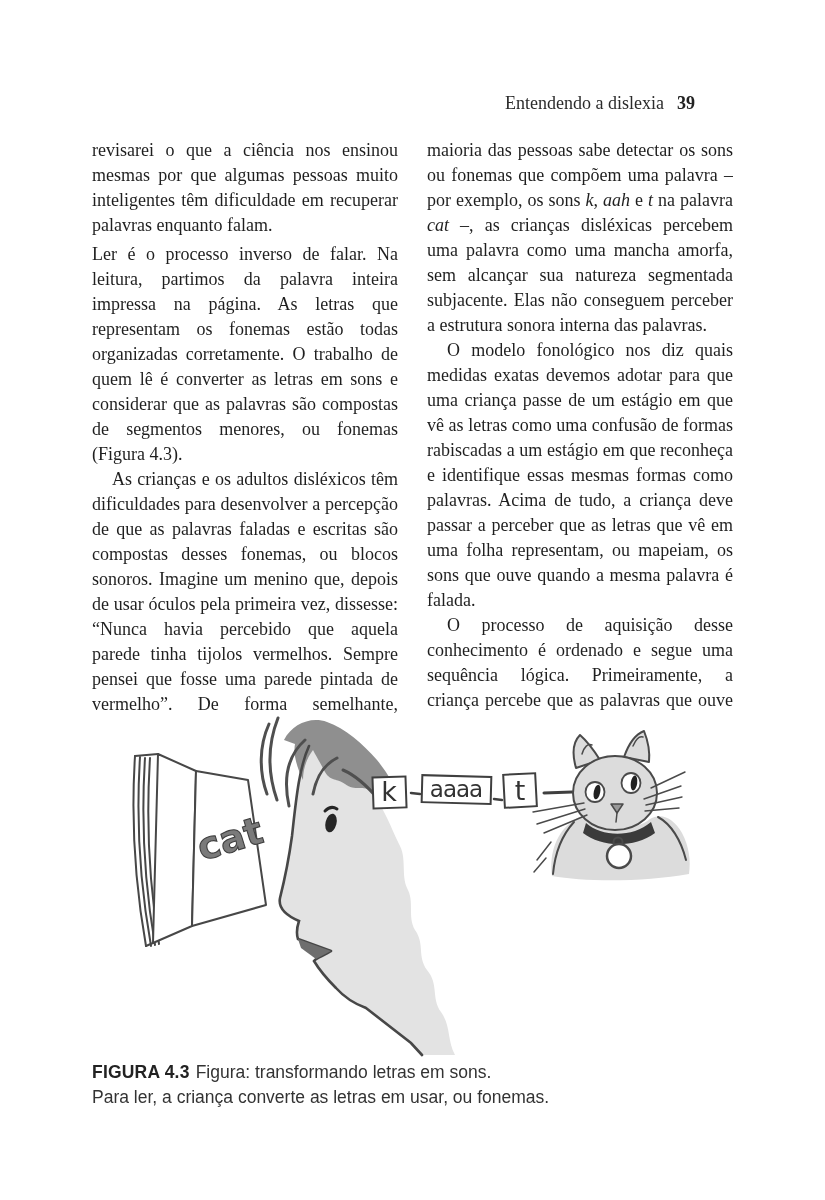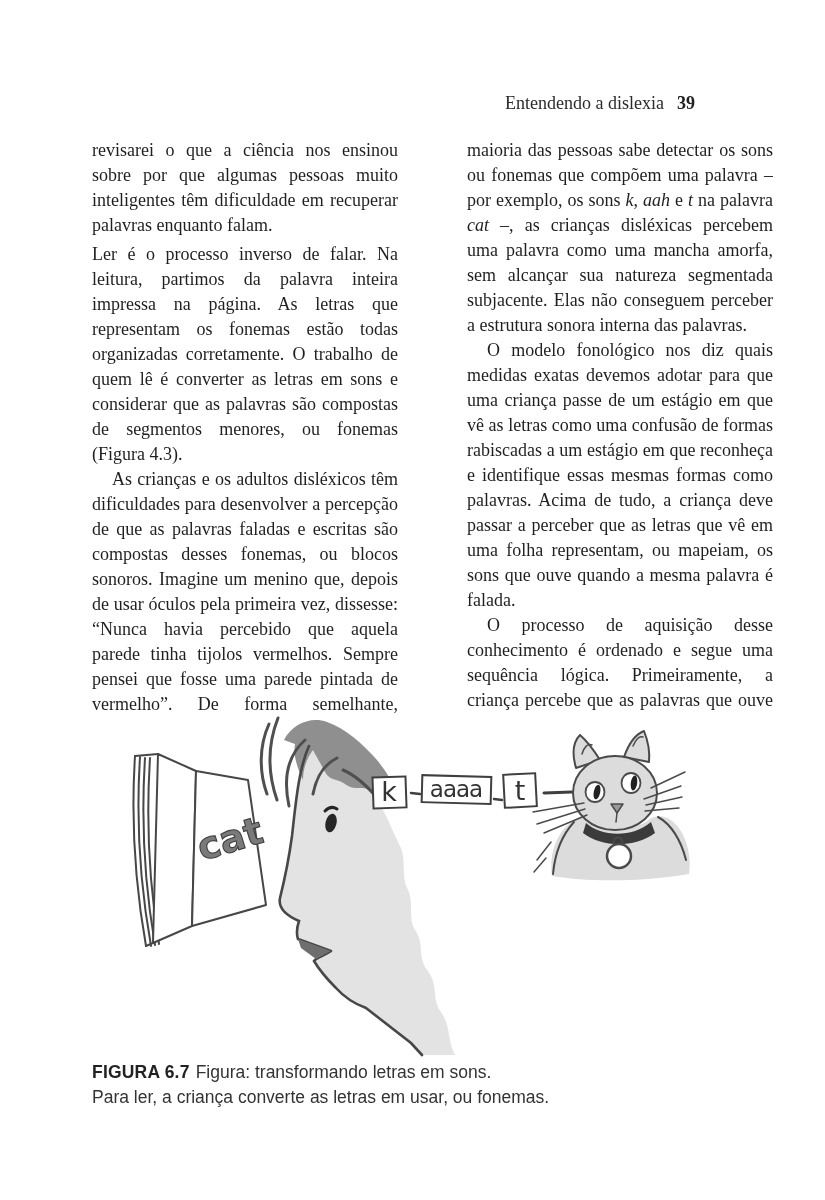--- a/index.html
+++ b/index.html
@@ -13,21 +13,21 @@
     position:absolute; top:93px; right:94px;
     font-size:18px; color:#2b2b2b; white-space:nowrap;
   }
   .rh-page { font-weight:bold; margin-left:13px; color:#222; }
   
   .col {
     position:absolute; top:138px; width:306px; height:580px; overflow:hidden;
     font-size:18px; line-height:25px; text-align:justify; color:#1f1f1f;
   }
   .col-left  { left:92px; }
-  .col-right { left:427px;margin-left:40px; }
+  .col-right { left:427px; }
   .para { margin:0; }
   .para.indent { text-indent:20px; }
   .para.gap { margin-top:4px; }
   .para.cont { text-align-last:justify; }
   .it { font-style:italic; }
   
   figure.illustration { position:absolute; left:85px; top:700px; width:660px; height:358px; margin:0; }
   
   .caption {
     position:absolute; left:92px; top:1060px; width:650px;
@@ -40,21 +40,21 @@
 </head>
 <body>
 
 <div class="page">
 
   <header class="running-head">
     <span class="rh-title">Entendendo a dislexia</span><span class="rh-page">39</span>
   </header>
 
   <div class="col col-left">
-      <p class="para"><span>revisarei o que a ciência nos ensinou sobre por que algumas pessoas muito inteligentes têm dificuldade em recuperar palavras enquanto falam.</span></p>
+      <p class="para"><span>revisarei o que a ciência nos ensinou mesmas por que algumas pessoas muito inteligentes têm dificuldade em recuperar palavras enquanto falam.</span></p>
       <p class="para gap"><span>Ler é o processo inverso de falar. Na leitura, partimos da palavra inteira impressa na página. As letras que representam os fonemas estão todas organizadas corretamente. O trabalho de quem lê é converter as letras em sons e considerar que as palavras são compostas de segmentos menores, ou fonemas (Figura 4.3).</span></p>
       <p class="para indent cont"><span>As crianças e os adultos disléxicos têm dificuldades para desenvolver a percepção de que as palavras faladas e escritas são compostas desses fonemas, ou blocos sonoros. Imagine um menino que, depois de usar óculos pela primeira vez, dissesse: “Nunca havia percebido que aquela parede tinha tijolos vermelhos. Sempre pensei que fosse uma parede pintada de vermelho”. De forma semelhante, enquanto a</span></p>
     </div>
   <div class="col col-right">
       <p class="para"><span>maioria das pessoas sabe detectar os sons ou fonemas que compõem uma palavra – por exemplo, os sons </span><span class="it">k</span><span>, </span><span class="it">aah</span><span> e </span><span class="it">t</span><span> na palavra </span><span class="it">cat</span><span> –, as crianças disléxicas percebem uma palavra como uma mancha amorfa, sem alcançar sua natureza segmentada subjacente. Elas não conseguem perceber a estrutura sonora interna das palavras.</span></p>
       <p class="para indent"><span>O modelo fonológico nos diz quais medidas exatas devemos adotar para que uma criança passe de um estágio em que vê as letras como uma confusão de formas rabiscadas a um estágio em que reconheça e identifique essas mesmas formas como palavras. Acima de tudo, a criança deve passar a perceber que as letras que vê em uma folha representam, ou mapeiam, os sons que ouve quando a mesma palavra é falada.</span></p>
       <p class="para indent cont"><span>O processo de aquisição desse conhecimento é ordenado e segue uma sequência lógica. Primeiramente, a criança percebe que as palavras que ouve não são</span></p>
     </div>
 
   <figure class="illustration">
@@ -127,17 +127,17 @@
           <path d="M566,88 L600,72"></path>
         </g>
         <path stroke="none" fill="#3b3b3b" d="M501,123 C517,137 547,138 566,122 L570,133 C548,149 516,147 498,133 Z"></path>
         <circle cx="533" cy="142" r="4.5" fill="none" stroke-width="2"></circle>
         <circle cx="534" cy="156" r="12" fill="#ffffff" stroke-width="2.5"></circle>
       </g>
     </svg>
   </figure>
 
   <div class="caption">
-    <p><b>FIGURA 6.7</b><span>Figura: transformando letras em sons.</span></p>
+    <p><b>FIGURA 4.3</b><span>Figura: transformando letras em sons.</span></p>
     <p>Para ler, a criança converte as letras em usar, ou fonemas.</p>
   </div>
 
 </div>
 
 </body></html>

